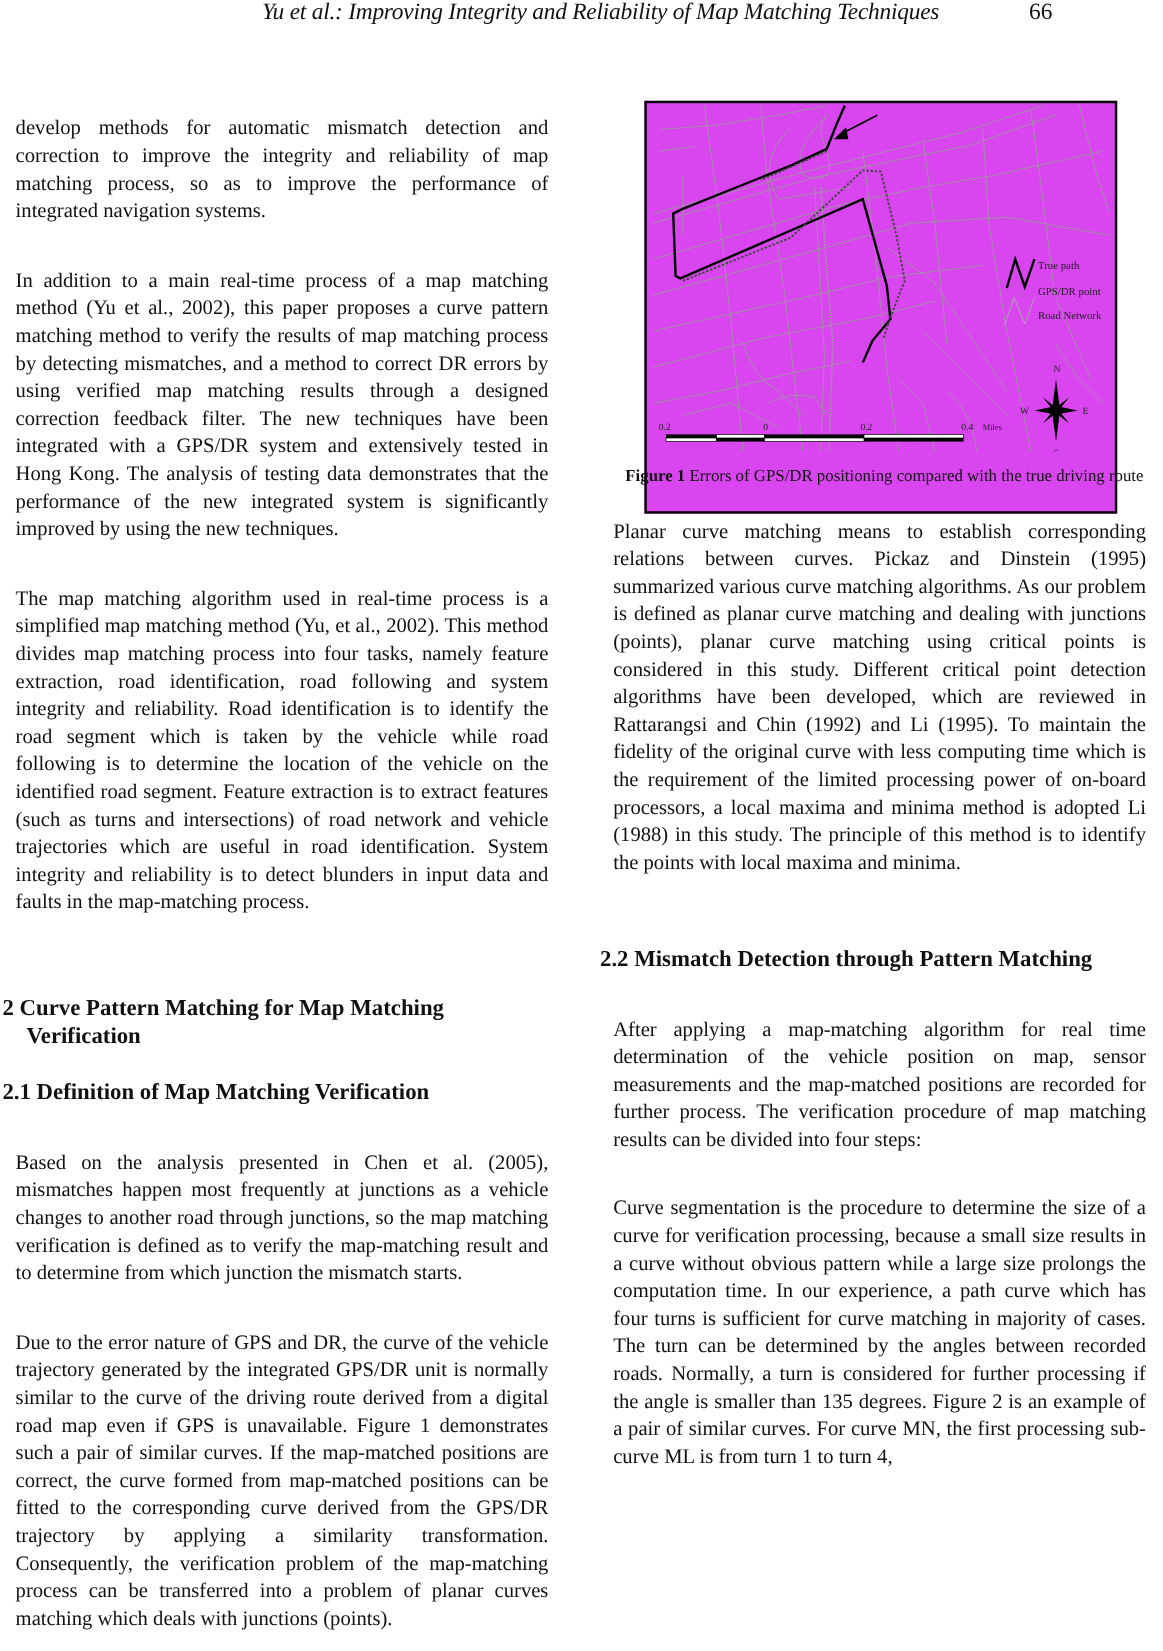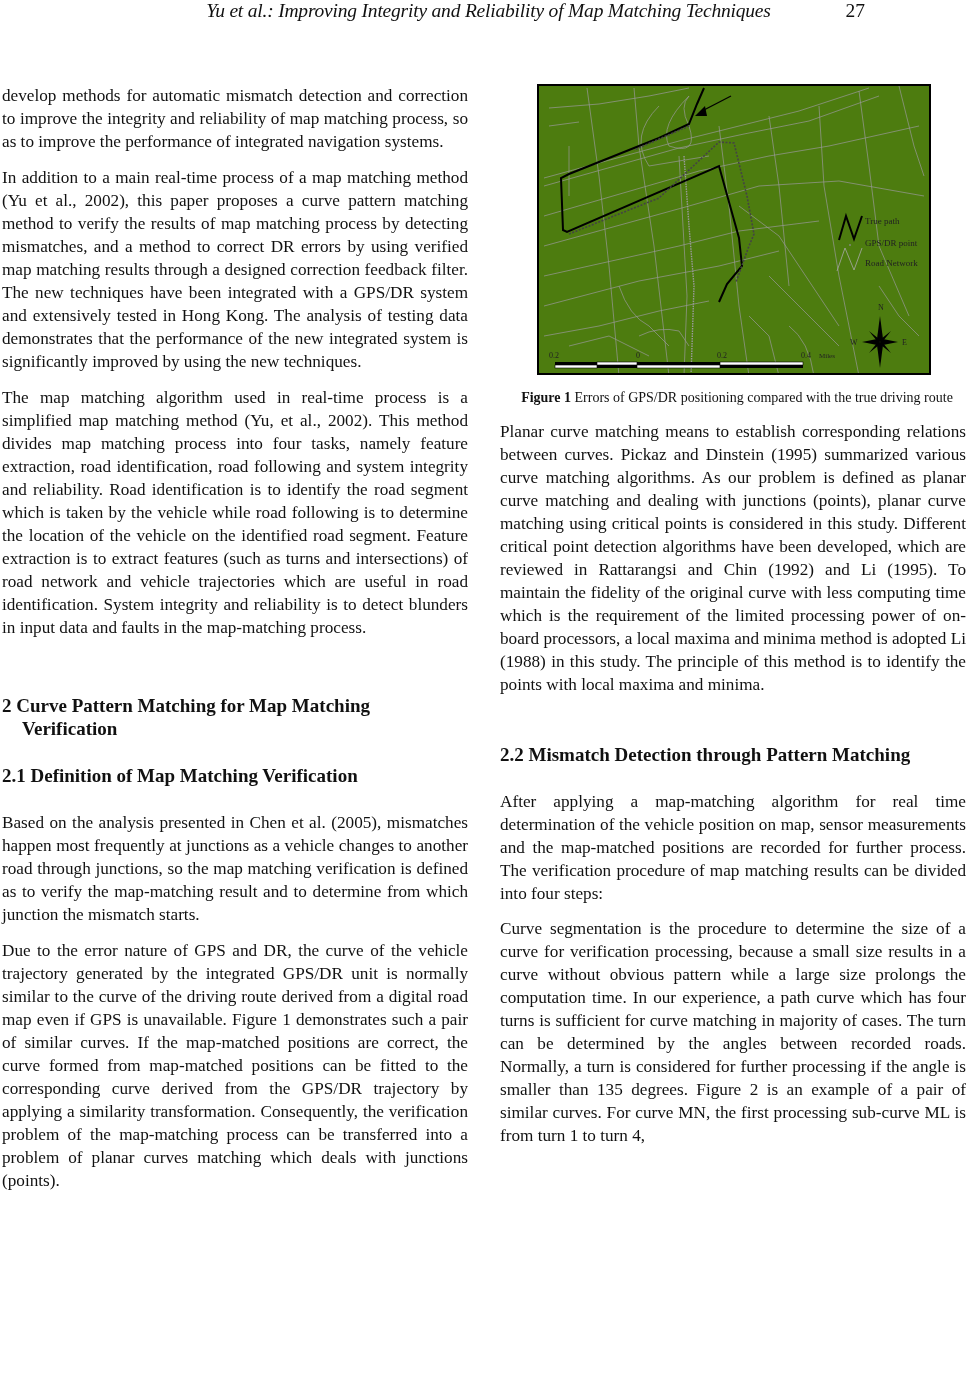--- a/index.html
+++ b/index.html
@@ -1,50 +1,50 @@
 <!DOCTYPE html>
 <html><head>
 <meta charset="utf-8">
 <style>
   html, body { margin: 0; padding: 0; background: #ffffff; }
   body { width: 969px; height: 1376px; position: relative; overflow: hidden;
          font-family: "Liberation Serif", "DejaVu Serif", serif; color: #111; }
-  .running-head { position: absolute; top: 0; left: 4px; width: 871px; height: 30px; }
+  .running-head { position: absolute; top: 0; left: 16px; width: 871px; height: 30px; }
   .rh-title { position: absolute; left: 0; width: 969px; top: 0; text-align: center;
               font-style: italic; font-size: 19.5px; letter-spacing: -0.2px; line-height: 22px; }
   .rh-page { position: absolute; right: 10px; top: 0; font-size: 19.5px; line-height: 22px; }
 
   .col { position: absolute; width: 466px; }
   .col-left { left: 2px; top: 84px; }
   .col-right { left: 500px; top: 84px; }
 
-  p.body { margin: 0; font-size: 17.2px; line-height: 23px; text-align: justify; }
+  p.body { margin: 11px; font-size: 17.2px; line-height: 23px; text-align: justify; }
   .gap { height: 12px; }
 
   h2.sec, h3.sub { margin: 0; font-weight: bold; font-size: 19px; line-height: 23px; }
   h2.sec .indent { padding-left: 20px; display: block; }
 
-  .figure-box { position: absolute; left: 537px; top: 84px; width: 394px; height: 291px;
-                border: 2px solid #000; box-sizing: border-box; background: #4d7c0f; overflow: hidden; }
+  .figure-box { position: absolute; left: 537px; top: 84px; width: 394px; height: 344px;
+                border: 2px solid #000; box-sizing: border-box; background: #d946ef; overflow: hidden; }
   .figure-box svg { position: absolute; left: 0; top: 0; }
   .legend-label, .scale-label, .compass-label { font-family: "Liberation Serif", serif; fill: #222; }
   .fig-caption { position: absolute; left: 504px; top: 389px; width: 466px; text-align: center;
                  font-size: 14px; line-height: 18px; }
   .fig-caption b { font-weight: bold; }
 
   ol.steps { list-style: none; margin: 0; padding: 0; }
   ol.steps li { font-size: 17.2px; line-height: 23px; height: 35px; }
   ol.steps .num { display: inline-block; width: 37px; }
 </style>
 </head>
 <body>
 
 <div class="running-head">
   <div class="rh-title">Yu et al.: Improving Integrity and Reliability of Map Matching Techniques</div>
-  <div class="rh-page">27</div>
+  <div class="rh-page">66</div>
 </div>
 
 <div class="col col-left">
   <p class="body">develop methods for automatic mismatch detection and correction to improve the integrity and reliability of map matching process, so as to improve the performance of integrated navigation systems.</p>
   <div class="gap" style="height:13px"></div>
   <p class="body">In addition to a main real-time process of a map matching method (Yu et al., 2002), this paper proposes a curve pattern matching method to verify the results of map matching process by detecting mismatches, and a method to correct DR errors by using verified map matching results through a designed correction feedback filter. The new techniques have been integrated with a GPS/DR system and extensively tested in Hong Kong. The analysis of testing data demonstrates that the performance of the new integrated system is significantly improved by using the new techniques.</p>
   <div class="gap" style="height:13px"></div>
   <p class="body">The map matching algorithm used in real-time process is a simplified map matching method (Yu, et al., 2002). This method divides map matching process into four tasks, namely feature extraction, road identification, road following and system integrity and reliability. Road identification is to identify the road segment which is taken by the vehicle while road following is to determine the location of the vehicle on the identified road segment. Feature extraction is to extract features (such as turns and intersections) of road network and vehicle trajectories which are useful in road identification. System integrity and reliability is to detect blunders in input data and faults in the map-matching process.</p>
 
   <div style="height:55px"></div>

